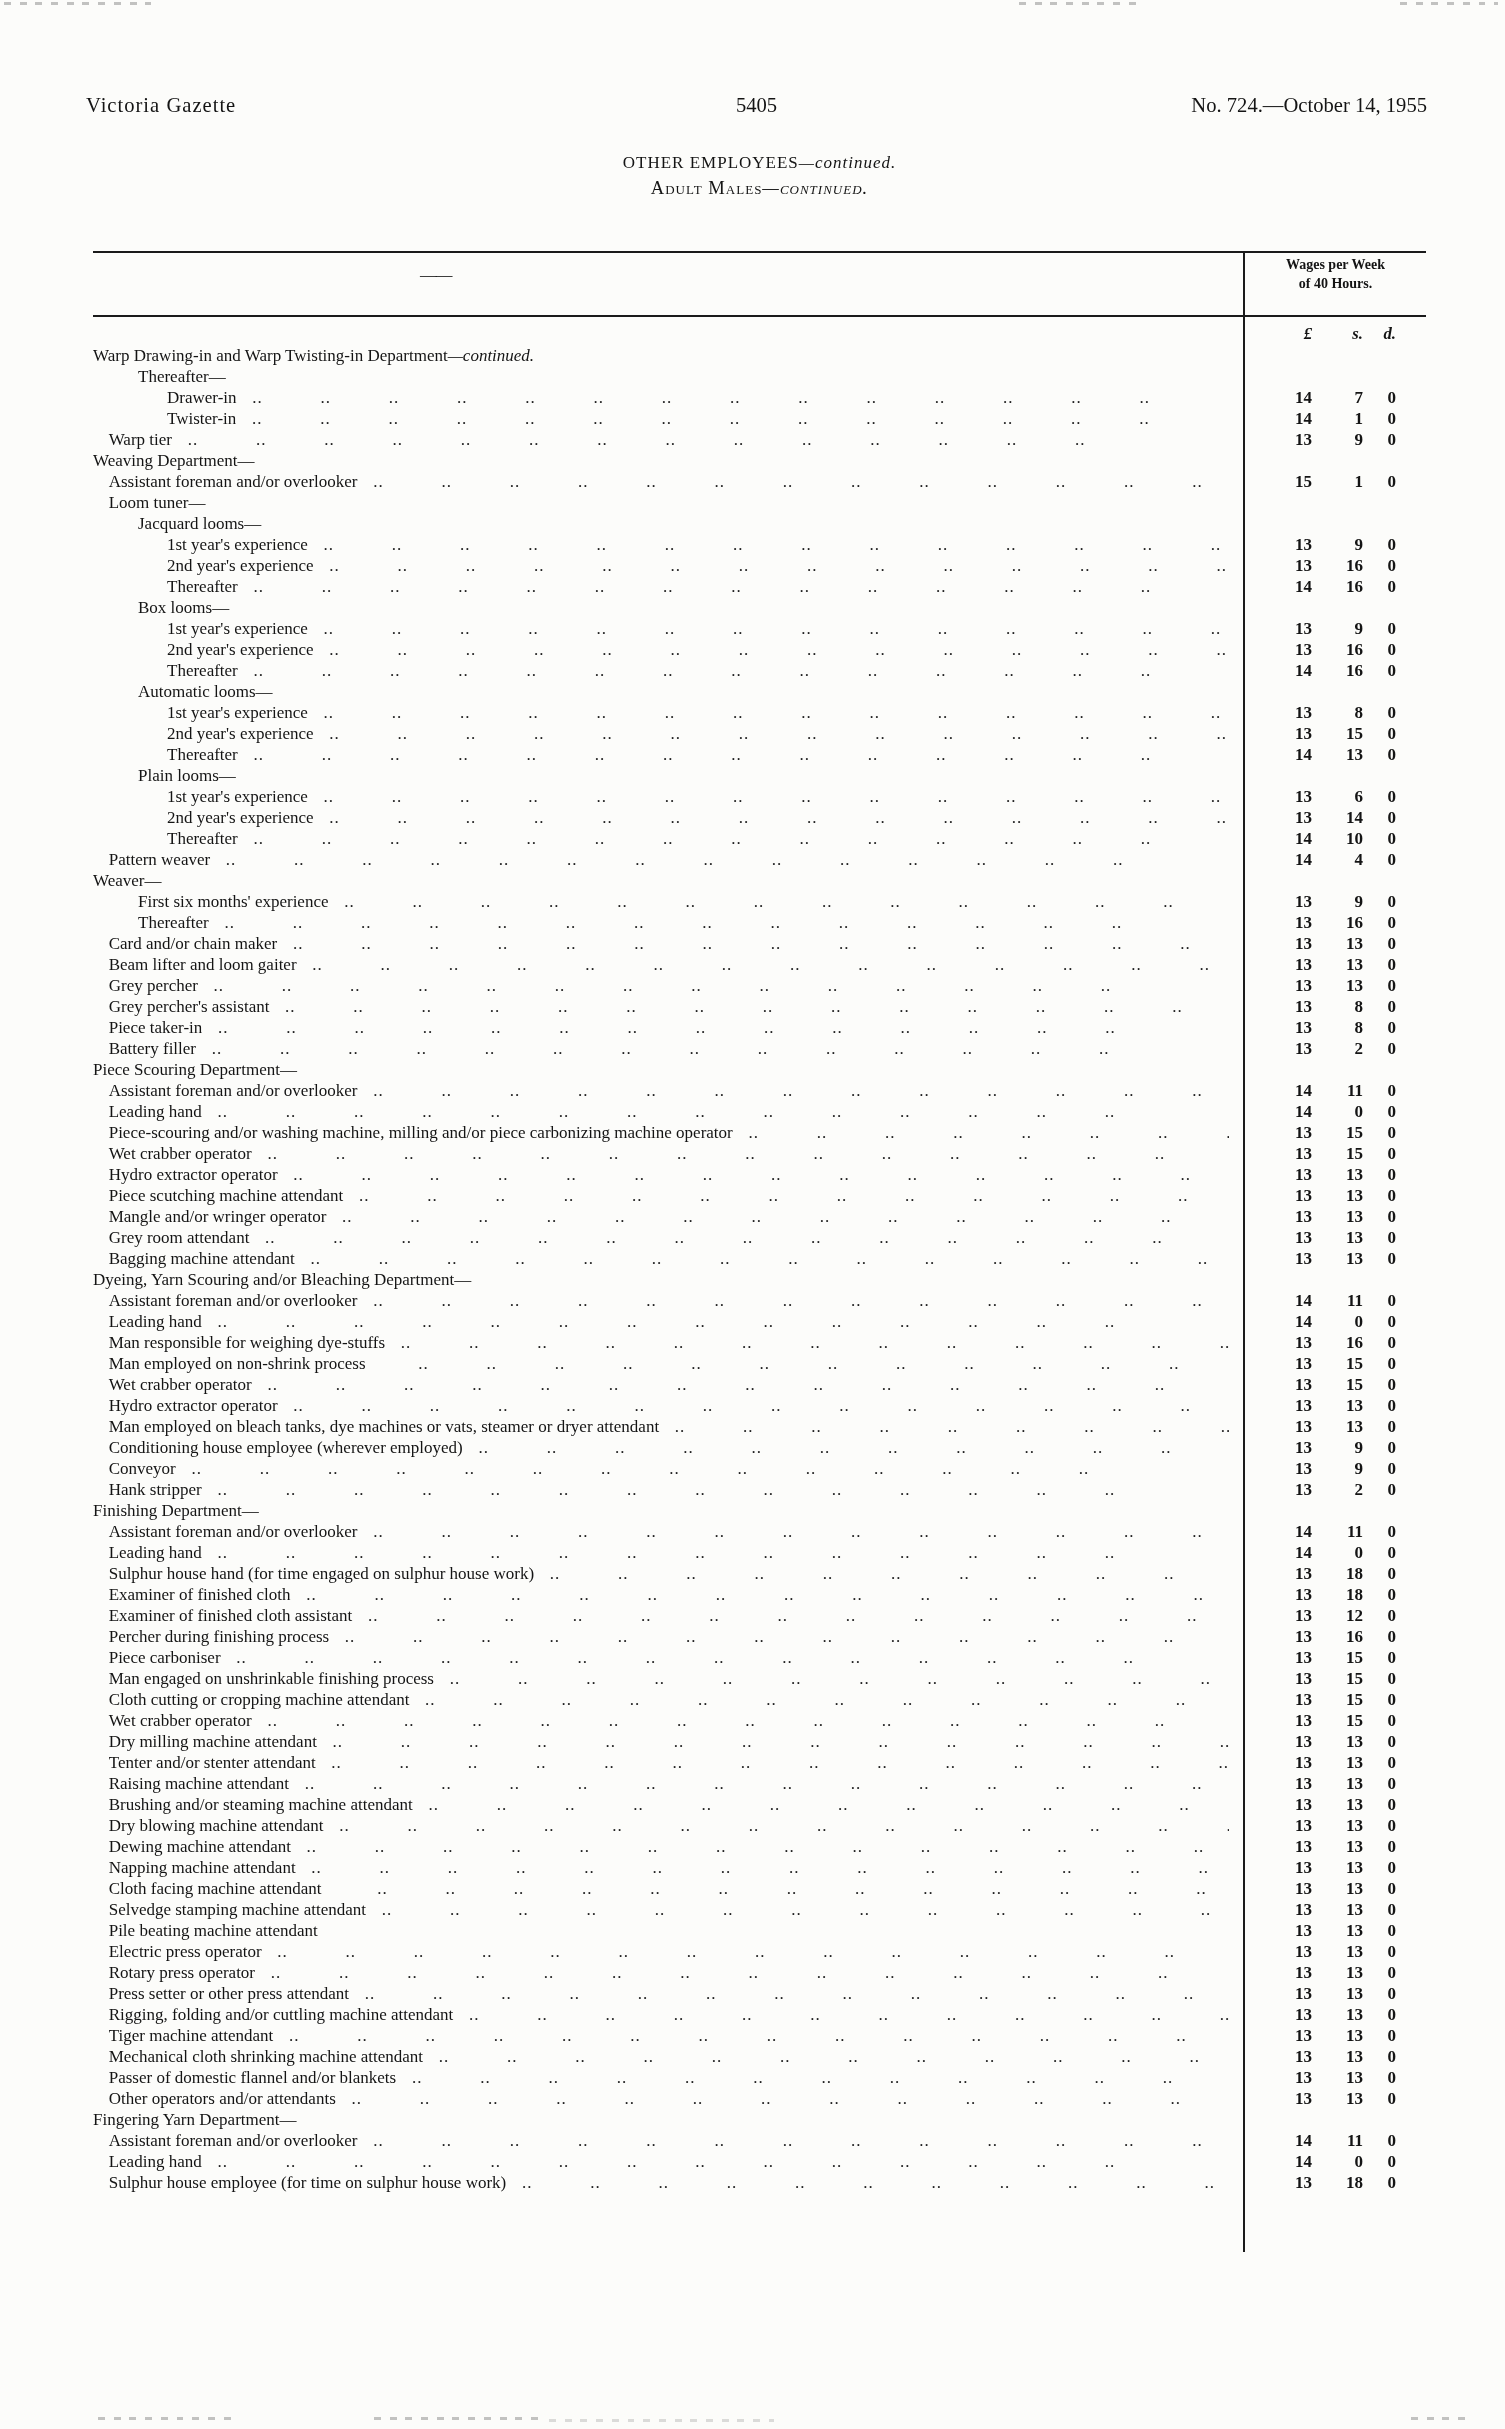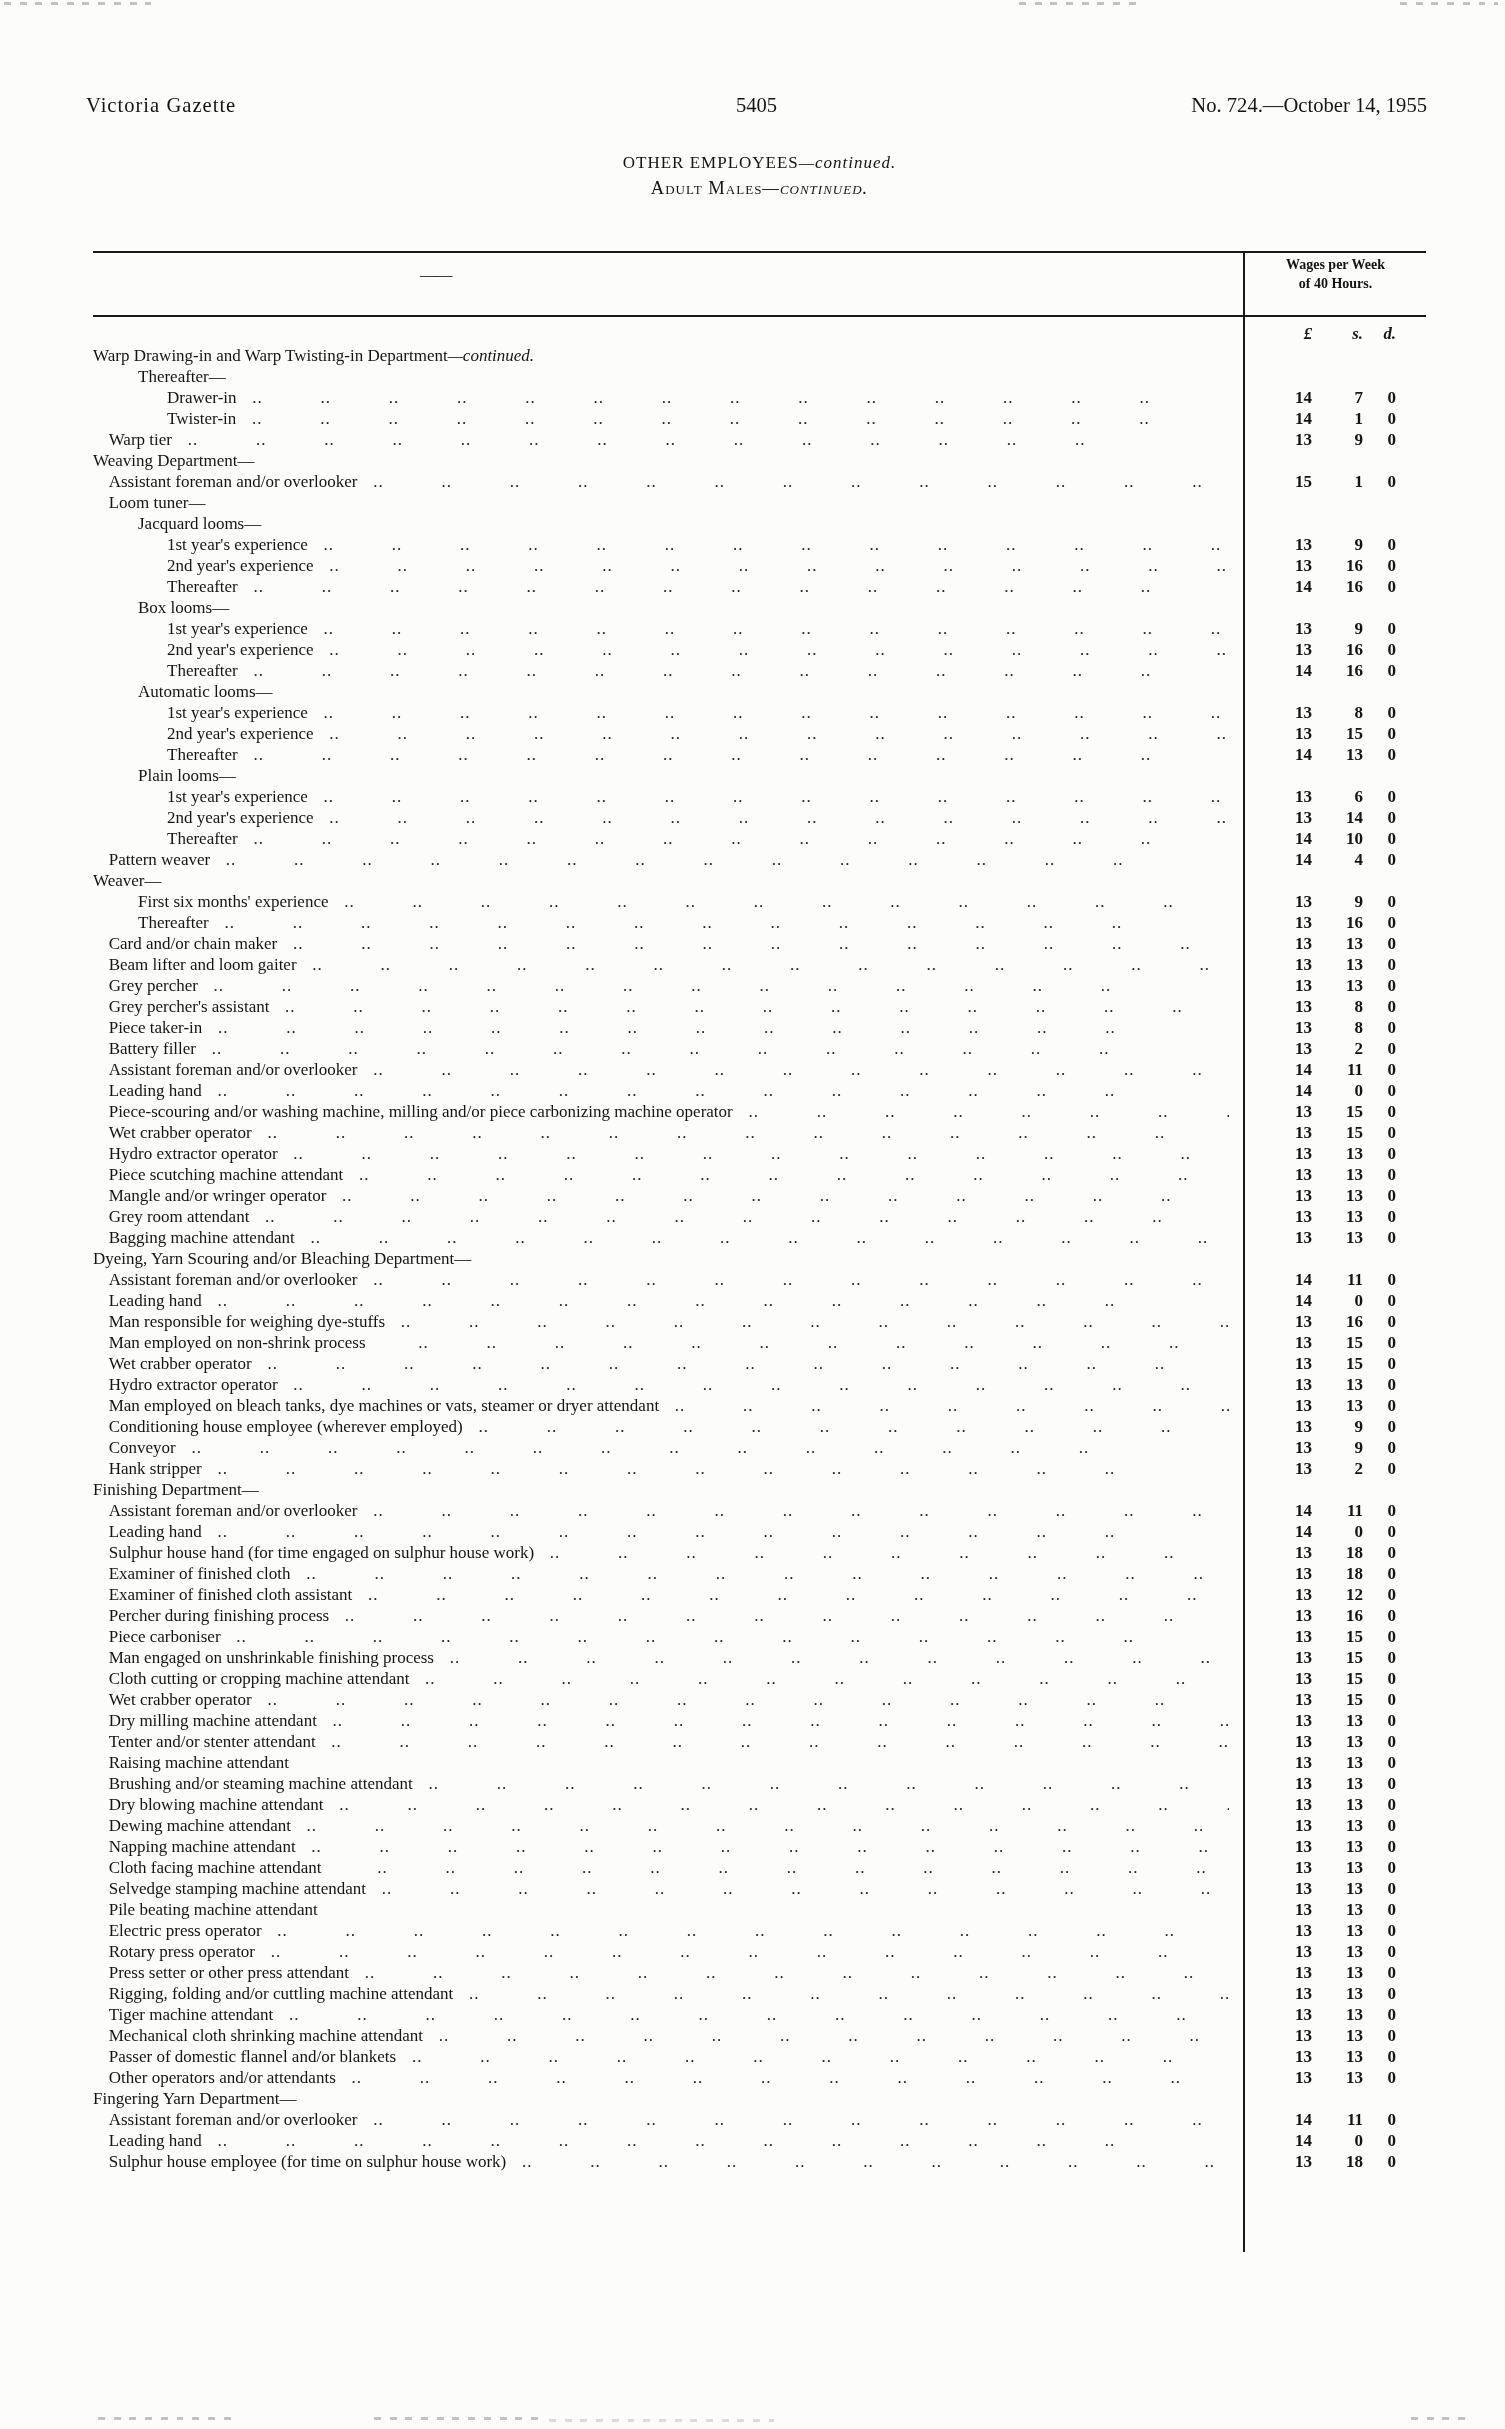--- a/index.html
+++ b/index.html
@@ -451,20 +451,30 @@
         <span class="lbl">Battery filler</span>
         <span class="leader">..&nbsp;&nbsp;&nbsp;&nbsp;&nbsp;&nbsp;&nbsp;&nbsp;&nbsp;&nbsp;&nbsp;..&nbsp;&nbsp;&nbsp;&nbsp;&nbsp;&nbsp;&nbsp;&nbsp;&nbsp;&nbsp;&nbsp;..&nbsp;&nbsp;&nbsp;&nbsp;&nbsp;&nbsp;&nbsp;&nbsp;&nbsp;&nbsp;&nbsp;..&nbsp;&nbsp;&nbsp;&nbsp;&nbsp;&nbsp;&nbsp;&nbsp;&nbsp;&nbsp;&nbsp;..&nbsp;&nbsp;&nbsp;&nbsp;&nbsp;&nbsp;&nbsp;&nbsp;&nbsp;&nbsp;&nbsp;..&nbsp;&nbsp;&nbsp;&nbsp;&nbsp;&nbsp;&nbsp;&nbsp;&nbsp;&nbsp;&nbsp;..&nbsp;&nbsp;&nbsp;&nbsp;&nbsp;&nbsp;&nbsp;&nbsp;&nbsp;&nbsp;&nbsp;..&nbsp;&nbsp;&nbsp;&nbsp;&nbsp;&nbsp;&nbsp;&nbsp;&nbsp;&nbsp;&nbsp;..&nbsp;&nbsp;&nbsp;&nbsp;&nbsp;&nbsp;&nbsp;&nbsp;&nbsp;&nbsp;&nbsp;..&nbsp;&nbsp;&nbsp;&nbsp;&nbsp;&nbsp;&nbsp;&nbsp;&nbsp;&nbsp;&nbsp;..&nbsp;&nbsp;&nbsp;&nbsp;&nbsp;&nbsp;&nbsp;&nbsp;&nbsp;&nbsp;&nbsp;..&nbsp;&nbsp;&nbsp;&nbsp;&nbsp;&nbsp;&nbsp;&nbsp;&nbsp;&nbsp;&nbsp;..&nbsp;&nbsp;&nbsp;&nbsp;&nbsp;&nbsp;&nbsp;&nbsp;&nbsp;&nbsp;&nbsp;..&nbsp;&nbsp;&nbsp;&nbsp;&nbsp;&nbsp;&nbsp;&nbsp;&nbsp;&nbsp;&nbsp;</span>
       </div>
       <div class="wage">
         <span class="w-l">13</span>
         <span class="w-s">2</span>
         <span class="w-d">0</span>
       </div>
     </div>
     <div class="row">
+      <div class="occ" style="padding-left: 0px;">
+        <span class="lbl">Piece Scouring Department—</span>
+      </div>
+      <div class="wage">
+        <span class="w-l"></span>
+        <span class="w-s"></span>
+        <span class="w-d"></span>
+      </div>
+    </div>
+    <div class="row">
       <div class="occ" style="padding-left: 15.7px;">
         <span class="lbl">Assistant foreman and/or overlooker</span>
         <span class="leader">..&nbsp;&nbsp;&nbsp;&nbsp;&nbsp;&nbsp;&nbsp;&nbsp;&nbsp;&nbsp;&nbsp;..&nbsp;&nbsp;&nbsp;&nbsp;&nbsp;&nbsp;&nbsp;&nbsp;&nbsp;&nbsp;&nbsp;..&nbsp;&nbsp;&nbsp;&nbsp;&nbsp;&nbsp;&nbsp;&nbsp;&nbsp;&nbsp;&nbsp;..&nbsp;&nbsp;&nbsp;&nbsp;&nbsp;&nbsp;&nbsp;&nbsp;&nbsp;&nbsp;&nbsp;..&nbsp;&nbsp;&nbsp;&nbsp;&nbsp;&nbsp;&nbsp;&nbsp;&nbsp;&nbsp;&nbsp;..&nbsp;&nbsp;&nbsp;&nbsp;&nbsp;&nbsp;&nbsp;&nbsp;&nbsp;&nbsp;&nbsp;..&nbsp;&nbsp;&nbsp;&nbsp;&nbsp;&nbsp;&nbsp;&nbsp;&nbsp;&nbsp;&nbsp;..&nbsp;&nbsp;&nbsp;&nbsp;&nbsp;&nbsp;&nbsp;&nbsp;&nbsp;&nbsp;&nbsp;..&nbsp;&nbsp;&nbsp;&nbsp;&nbsp;&nbsp;&nbsp;&nbsp;&nbsp;&nbsp;&nbsp;..&nbsp;&nbsp;&nbsp;&nbsp;&nbsp;&nbsp;&nbsp;&nbsp;&nbsp;&nbsp;&nbsp;..&nbsp;&nbsp;&nbsp;&nbsp;&nbsp;&nbsp;&nbsp;&nbsp;&nbsp;&nbsp;&nbsp;..&nbsp;&nbsp;&nbsp;&nbsp;&nbsp;&nbsp;&nbsp;&nbsp;&nbsp;&nbsp;&nbsp;..&nbsp;&nbsp;&nbsp;&nbsp;&nbsp;&nbsp;&nbsp;&nbsp;&nbsp;&nbsp;&nbsp;..&nbsp;&nbsp;&nbsp;&nbsp;&nbsp;&nbsp;&nbsp;&nbsp;&nbsp;&nbsp;&nbsp;</span>
       </div>
       <div class="wage">
         <span class="w-l">14</span>
         <span class="w-s">11</span>
         <span class="w-d">0</span>
       </div>
     </div>
@@ -812,21 +822,21 @@
         <span class="lbl">Tenter and/or stenter attendant</span>
         <span class="leader">..&nbsp;&nbsp;&nbsp;&nbsp;&nbsp;&nbsp;&nbsp;&nbsp;&nbsp;&nbsp;&nbsp;..&nbsp;&nbsp;&nbsp;&nbsp;&nbsp;&nbsp;&nbsp;&nbsp;&nbsp;&nbsp;&nbsp;..&nbsp;&nbsp;&nbsp;&nbsp;&nbsp;&nbsp;&nbsp;&nbsp;&nbsp;&nbsp;&nbsp;..&nbsp;&nbsp;&nbsp;&nbsp;&nbsp;&nbsp;&nbsp;&nbsp;&nbsp;&nbsp;&nbsp;..&nbsp;&nbsp;&nbsp;&nbsp;&nbsp;&nbsp;&nbsp;&nbsp;&nbsp;&nbsp;&nbsp;..&nbsp;&nbsp;&nbsp;&nbsp;&nbsp;&nbsp;&nbsp;&nbsp;&nbsp;&nbsp;&nbsp;..&nbsp;&nbsp;&nbsp;&nbsp;&nbsp;&nbsp;&nbsp;&nbsp;&nbsp;&nbsp;&nbsp;..&nbsp;&nbsp;&nbsp;&nbsp;&nbsp;&nbsp;&nbsp;&nbsp;&nbsp;&nbsp;&nbsp;..&nbsp;&nbsp;&nbsp;&nbsp;&nbsp;&nbsp;&nbsp;&nbsp;&nbsp;&nbsp;&nbsp;..&nbsp;&nbsp;&nbsp;&nbsp;&nbsp;&nbsp;&nbsp;&nbsp;&nbsp;&nbsp;&nbsp;..&nbsp;&nbsp;&nbsp;&nbsp;&nbsp;&nbsp;&nbsp;&nbsp;&nbsp;&nbsp;&nbsp;..&nbsp;&nbsp;&nbsp;&nbsp;&nbsp;&nbsp;&nbsp;&nbsp;&nbsp;&nbsp;&nbsp;..&nbsp;&nbsp;&nbsp;&nbsp;&nbsp;&nbsp;&nbsp;&nbsp;&nbsp;&nbsp;&nbsp;..&nbsp;&nbsp;&nbsp;&nbsp;&nbsp;&nbsp;&nbsp;&nbsp;&nbsp;&nbsp;&nbsp;</span>
       </div>
       <div class="wage">
         <span class="w-l">13</span>
         <span class="w-s">13</span>
         <span class="w-d">0</span>
       </div>
     </div>
     <div class="row">
-      <div class="occ" style="padding-left: 15.7px; flex-direction: column;">
+      <div class="occ" style="padding-left: 15.7px;">
         <span class="lbl">Raising machine attendant</span>
         <span class="leader">..&nbsp;&nbsp;&nbsp;&nbsp;&nbsp;&nbsp;&nbsp;&nbsp;&nbsp;&nbsp;&nbsp;..&nbsp;&nbsp;&nbsp;&nbsp;&nbsp;&nbsp;&nbsp;&nbsp;&nbsp;&nbsp;&nbsp;..&nbsp;&nbsp;&nbsp;&nbsp;&nbsp;&nbsp;&nbsp;&nbsp;&nbsp;&nbsp;&nbsp;..&nbsp;&nbsp;&nbsp;&nbsp;&nbsp;&nbsp;&nbsp;&nbsp;&nbsp;&nbsp;&nbsp;..&nbsp;&nbsp;&nbsp;&nbsp;&nbsp;&nbsp;&nbsp;&nbsp;&nbsp;&nbsp;&nbsp;..&nbsp;&nbsp;&nbsp;&nbsp;&nbsp;&nbsp;&nbsp;&nbsp;&nbsp;&nbsp;&nbsp;..&nbsp;&nbsp;&nbsp;&nbsp;&nbsp;&nbsp;&nbsp;&nbsp;&nbsp;&nbsp;&nbsp;..&nbsp;&nbsp;&nbsp;&nbsp;&nbsp;&nbsp;&nbsp;&nbsp;&nbsp;&nbsp;&nbsp;..&nbsp;&nbsp;&nbsp;&nbsp;&nbsp;&nbsp;&nbsp;&nbsp;&nbsp;&nbsp;&nbsp;..&nbsp;&nbsp;&nbsp;&nbsp;&nbsp;&nbsp;&nbsp;&nbsp;&nbsp;&nbsp;&nbsp;..&nbsp;&nbsp;&nbsp;&nbsp;&nbsp;&nbsp;&nbsp;&nbsp;&nbsp;&nbsp;&nbsp;..&nbsp;&nbsp;&nbsp;&nbsp;&nbsp;&nbsp;&nbsp;&nbsp;&nbsp;&nbsp;&nbsp;..&nbsp;&nbsp;&nbsp;&nbsp;&nbsp;&nbsp;&nbsp;&nbsp;&nbsp;&nbsp;&nbsp;..&nbsp;&nbsp;&nbsp;&nbsp;&nbsp;&nbsp;&nbsp;&nbsp;&nbsp;&nbsp;&nbsp;</span>
       </div>
       <div class="wage">
         <span class="w-l">13</span>
         <span class="w-s">13</span>
         <span class="w-d">0</span>
       </div>
     </div>
     <div class="row">

